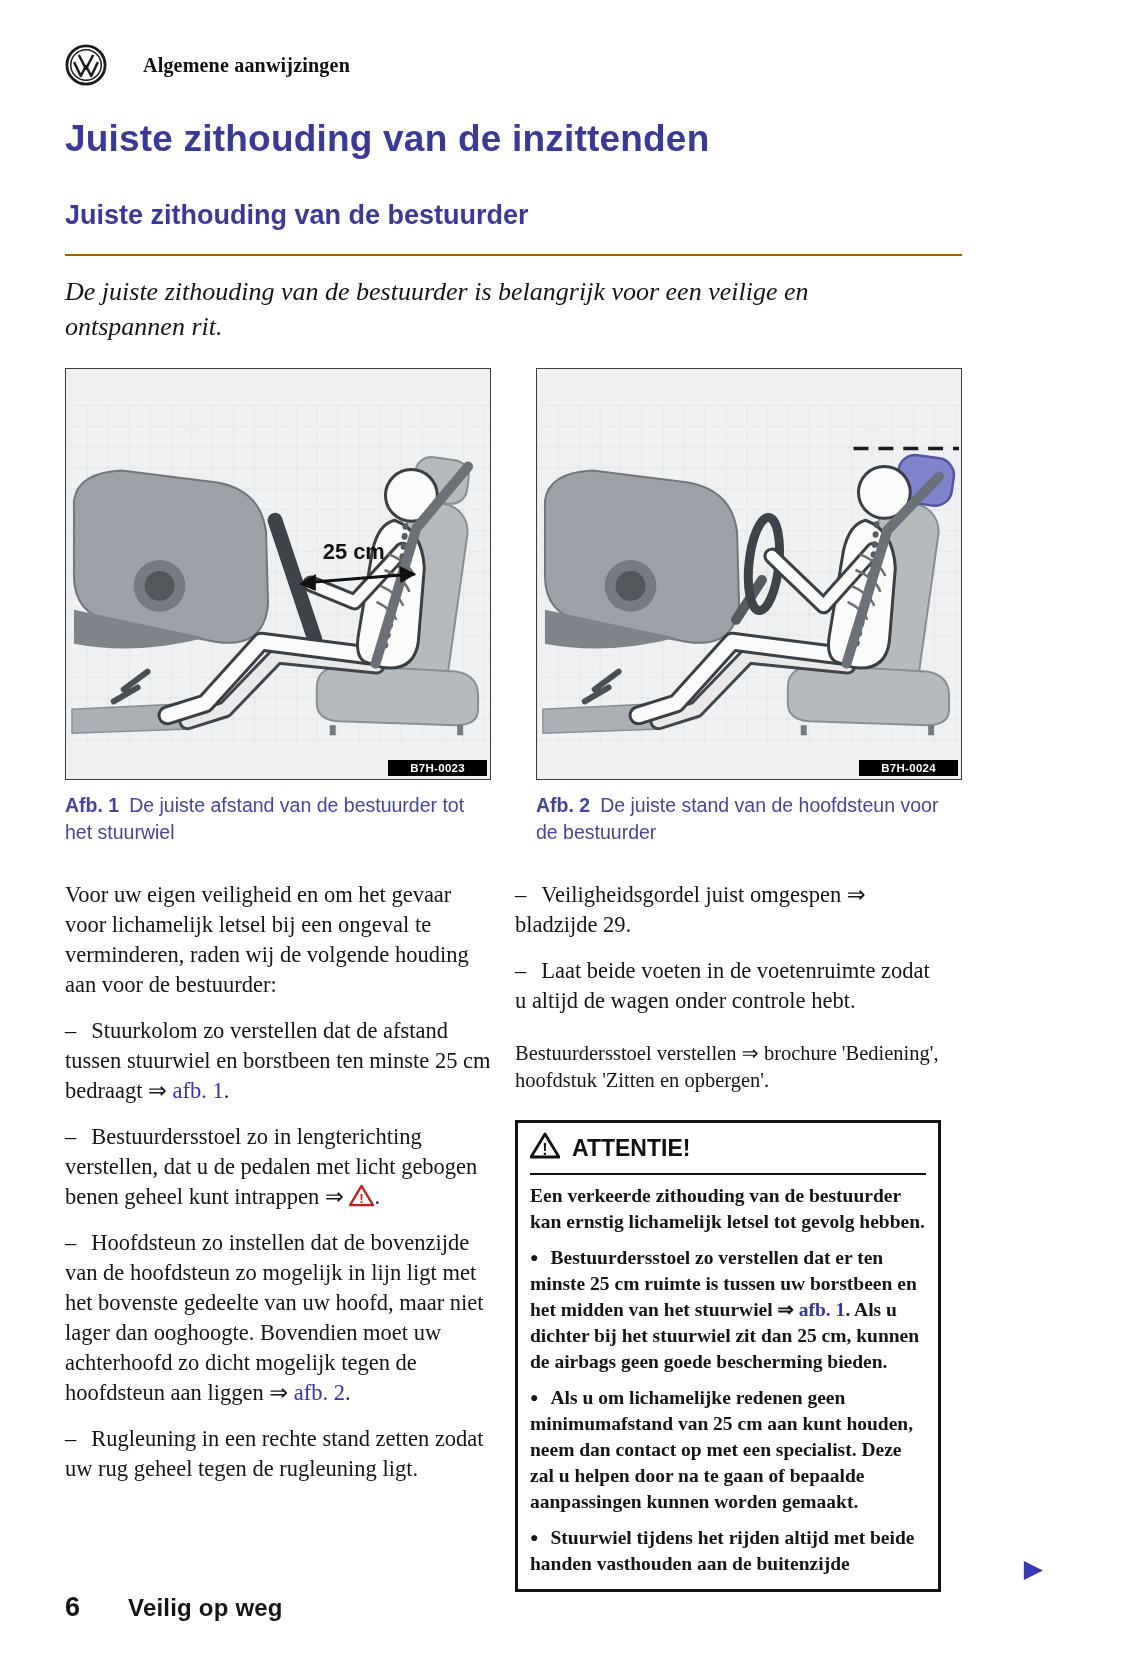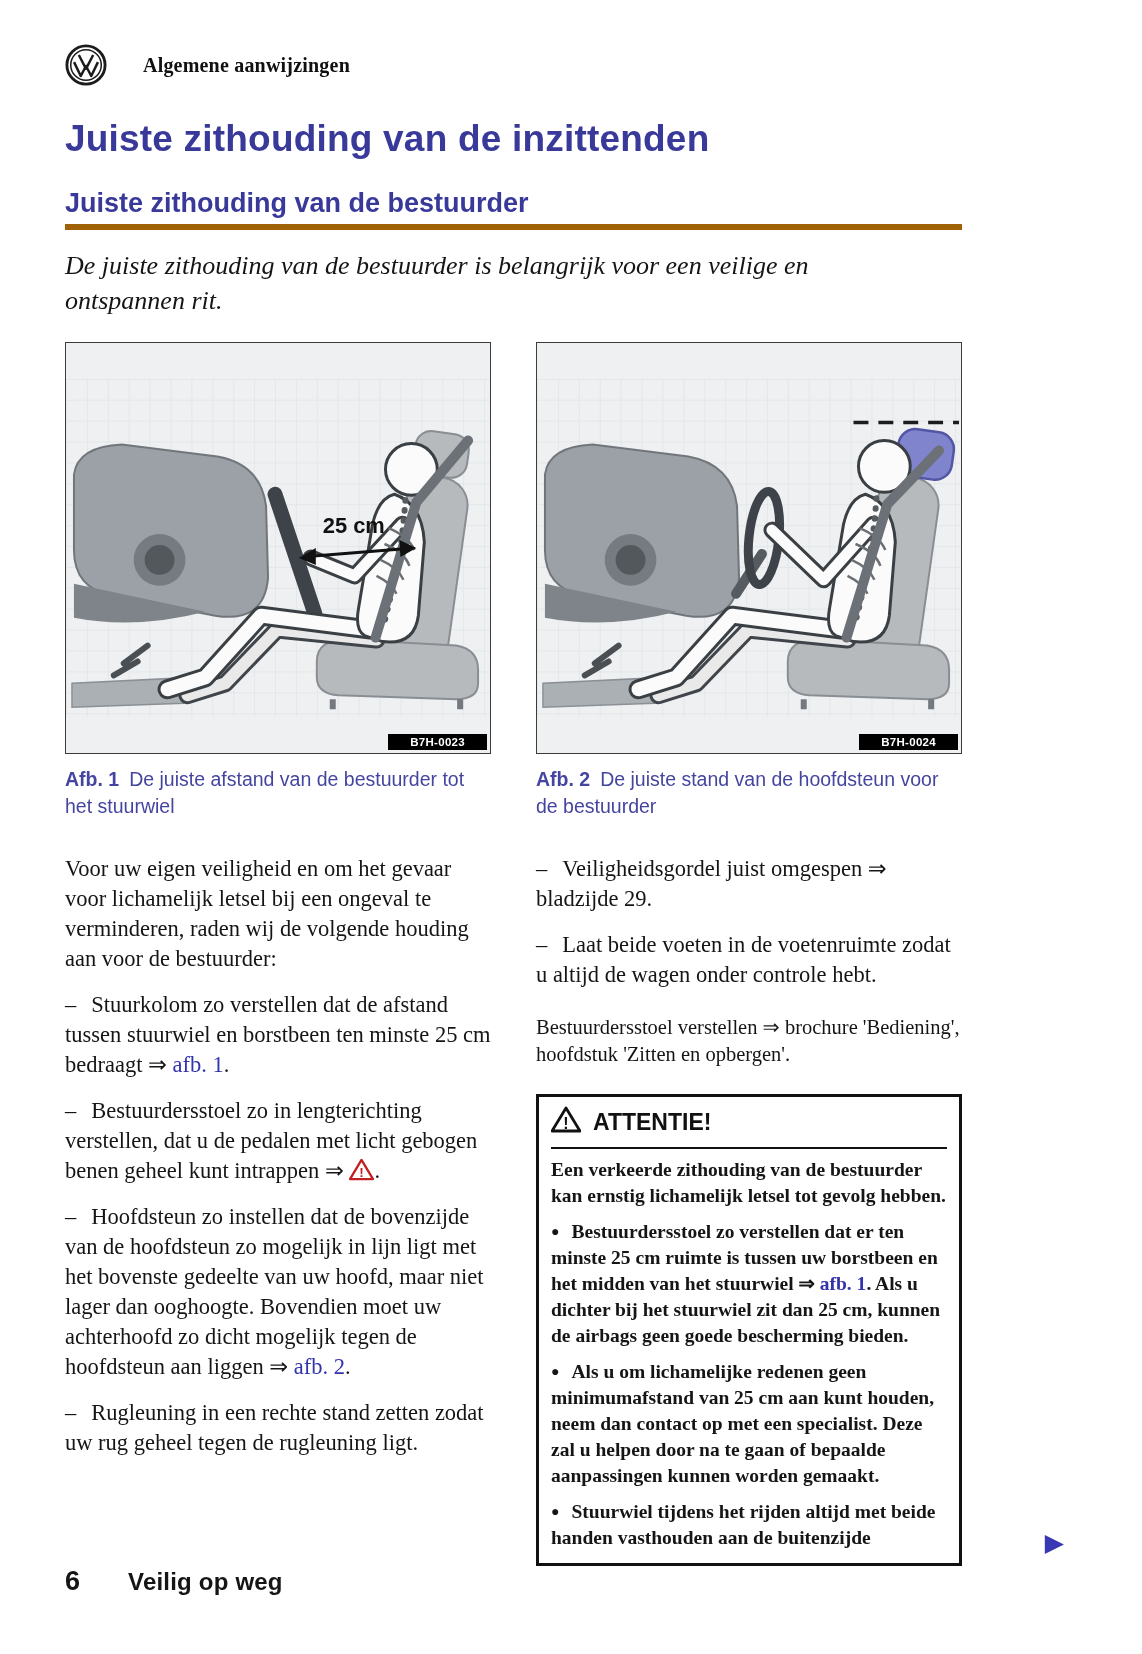--- a/index.html
+++ b/index.html
@@ -6,33 +6,33 @@
   html,body { background:#ffffff; }
   body { width:1142px; height:1654px; font-family:"Liberation Serif", serif; color:#151515; }
   .page { width:1142px; height:1654px; padding:44px 0 80px 65px; display:flex; flex-direction:column; position:relative; overflow:hidden; }
   .content-w { width:897px; }
 
   .hdr { display:flex; align-items:center; gap:36px; height:44px; }
   .vw-logo { width:42px; height:42px; flex:0 0 auto; }
   .hdr-title { font-family:Liberation Serif, serif; font-weight:bold; font-size:20px; color:#111; letter-spacing:.2px; }
 
   h1.page-title { font-family:"Liberation Sans", sans-serif; font-weight:bold; font-size:37px; color:#39399a; margin-top:32px; letter-spacing:.2px; }
-  h2.section-title { font-family:"Liberation Sans", sans-serif; font-weight:bold; font-size:27px; color:#39399a; margin-top:28px; padding-bottom:5px; border-bottom:6px solid #a16207; width:897px; }
+  h2.section-title { font-family:"Liberation Sans", sans-serif; font-weight:bold; font-size:27px; color:#39399a; margin-top:40px; padding-bottom:23px; border-bottom:2px solid #a16207; width:897px; }
 
   .intro { font-style:italic; font-size:26px; line-height:35px; margin-top:18px; width:830px; }
 
   .figures { display:flex; gap:45px; margin-top:24px; }
   figure { width:426px; }
   .fig-box { width:426px; height:412px; border:1.5px solid #3c3c3c; position:relative; background:#eef0f1; }
   .fig-box svg { display:block; width:100%; height:100%; }
   .fig-code { position:absolute; right:3px; bottom:3px; background:#000000; color:#fff; font-family:"Liberation Sans", sans-serif; font-size:11.5px; font-weight:bold; padding:2px 22px; letter-spacing:.3px; }
   figcaption { margin-top:12px; font-family:"Liberation Sans", sans-serif; font-size:19.5px; line-height:27px; color:#4545a0; }
   figcaption b { font-weight:bold; margin-right:10px; }
 
-  .columns { display:flex; gap:45px; margin-top:34px; }
+  .columns { display:flex; gap:24px; margin-top:34px; }
   .col { width:426px; }
   .body-text { font-size:22.5px; line-height:30px; }
   .para { margin-bottom:4px; }
   .dash-item { margin-top:16px; }
   .dash { margin-right:15px; }
   a.figlink { color:#3333ad; text-decoration:none; cursor:pointer; }
   .warn-inline svg { width:25px; height:23px; vertical-align:-3px; }
 
   .note { font-size:20.5px; line-height:27px; margin-top:24px; }
 

